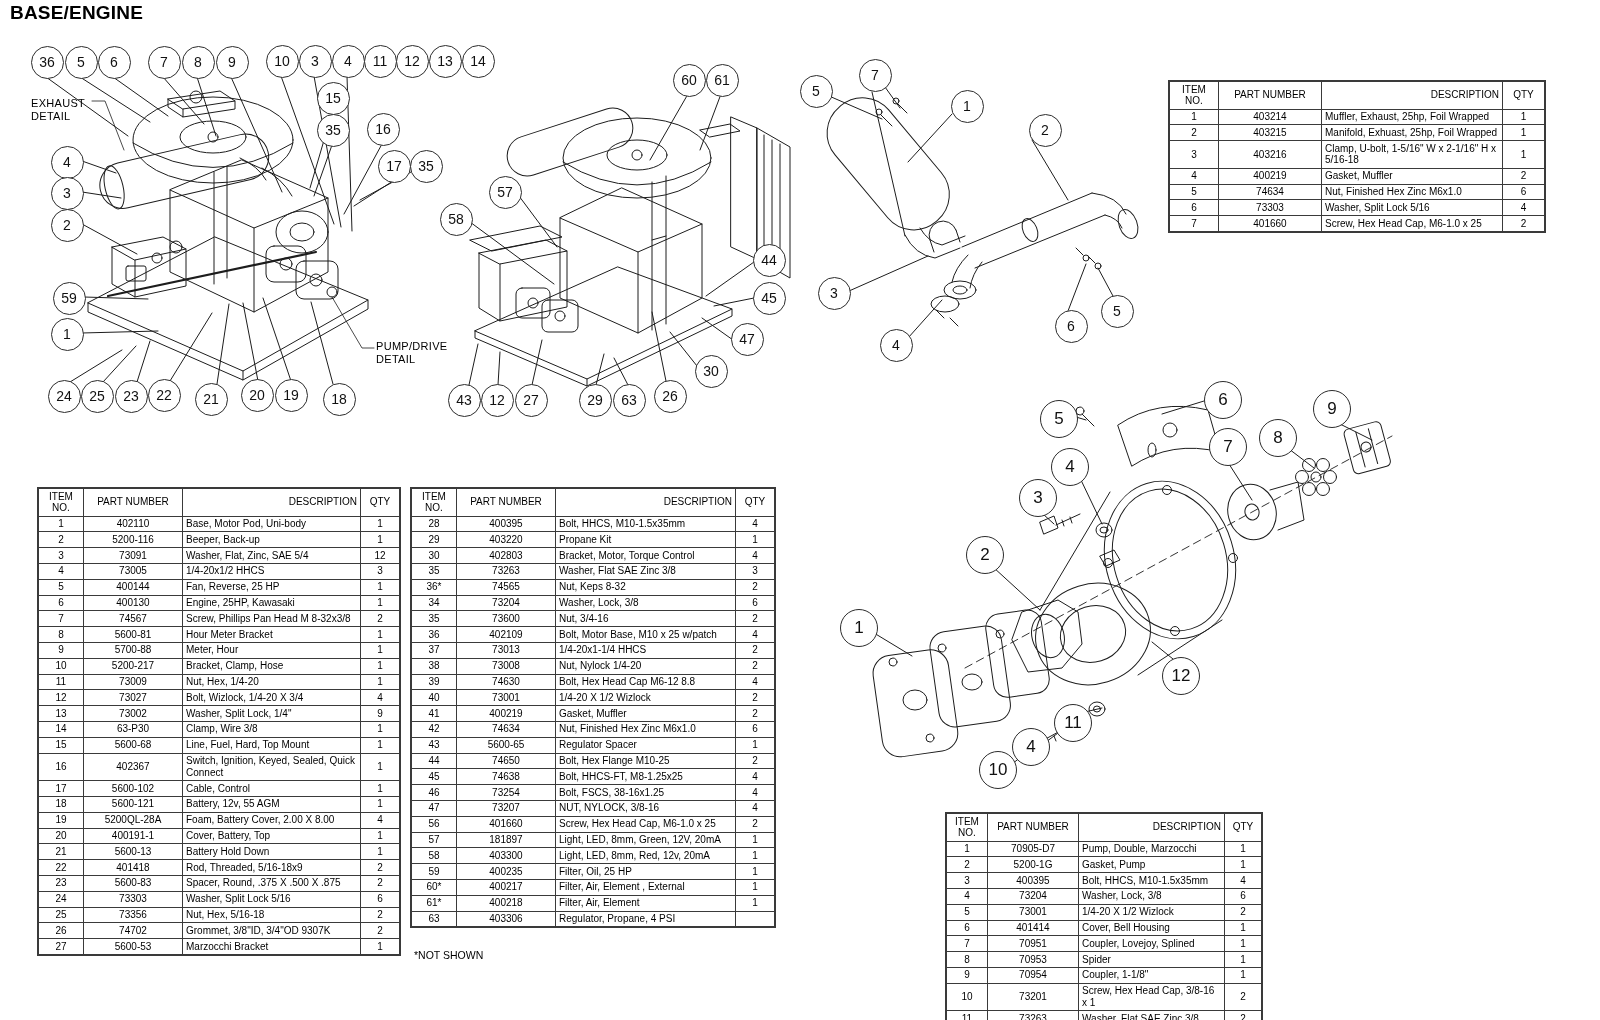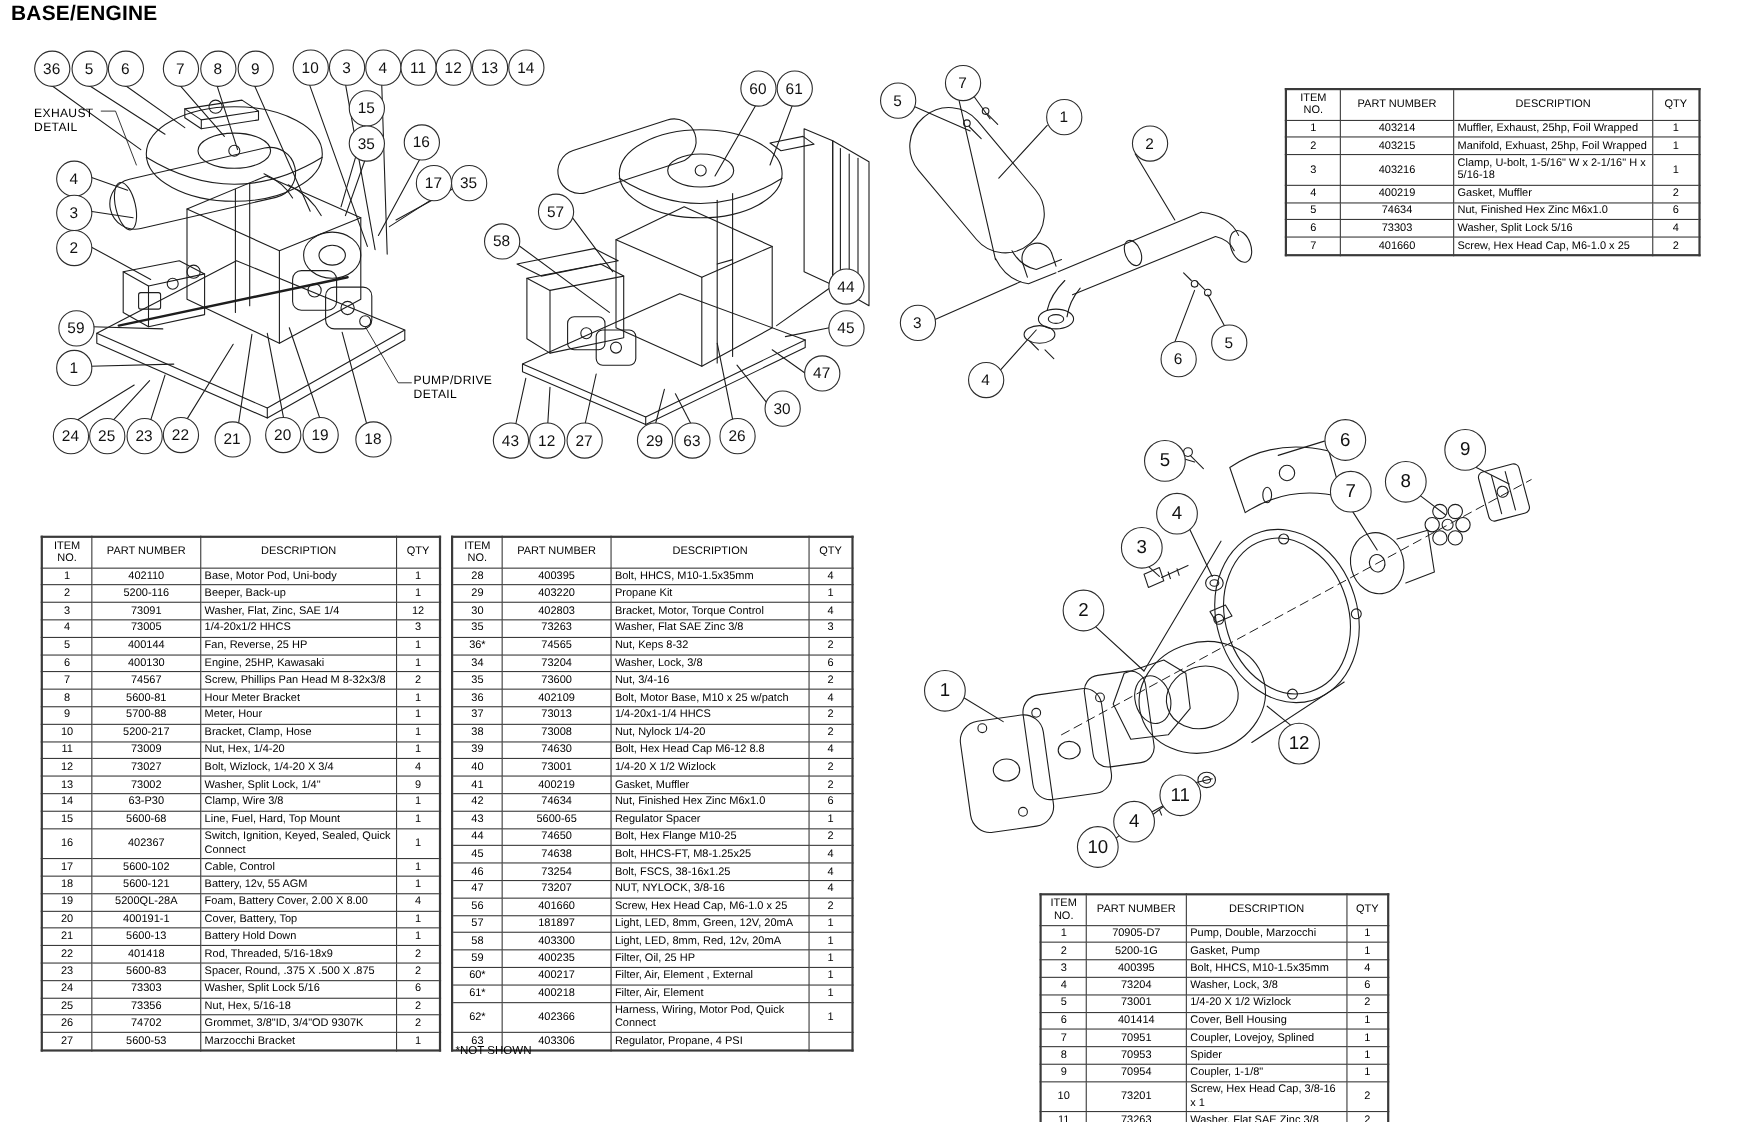--- a/index.html
+++ b/index.html
@@ -14,21 +14,21 @@
   .balloon-layer{position:absolute;left:0;top:0;width:1600px;height:1020px;z-index:3;pointer-events:none}
   .balloon{position:absolute;border:1.5px solid #2c2c2c;border-radius:50%;background:#fff;
            display:flex;align-items:center;justify-content:center;color:#111;
            font-family:"Liberation Sans",sans-serif}
   .lbl{position:absolute;z-index:4;font-size:11px;font-weight:normal;white-space:pre-line;line-height:1.15;letter-spacing:.3px}
   table.parts-table{position:absolute;z-index:5;border-collapse:collapse;background:#fff;
         font-size:10px;border:2px solid #3a3a3a;table-layout:fixed}
   .parts-table th,.parts-table td{border:1px solid #3a3a3a;padding:1.5px 3px;line-height:1.18;
         overflow:hidden;vertical-align:middle}
   .parts-table th{font-weight:normal;text-align:center}
-  .parts-table th.c2{text-align:center}
+  .parts-table th.c2{text-align:right}
   .parts-table td.c0,.parts-table td.c3{text-align:center}
   .parts-table td.c1{text-align:center}
   .parts-table td.c2{text-align:left}
   .parts-table .c0{width:38px}.parts-table .c1{width:92px}.parts-table .c3{width:32px}
   .t-exhaust .c0{width:42px}.t-exhaust .c1{width:96px}.t-exhaust .c3{width:35px}
   .t-pump{font-size:9.5px}
   .t-pump .c0{width:34px}.t-pump .c1{width:84px}.t-pump .c3{width:30px}
   .footnote{position:absolute;z-index:5;font-size:10.5px;font-weight:normal}
 </style>
 </head>
@@ -466,21 +466,21 @@
       </tr>
       <tr>
         <td class="c0">2</td>
         <td class="c1">5200-116</td>
         <td class="c2">Beeper, Back-up</td>
         <td class="c3">1</td>
       </tr>
       <tr>
         <td class="c0">3</td>
         <td class="c1">73091</td>
-        <td class="c2">Washer, Flat, Zinc, SAE 1/4</td>
+        <td class="c2">Washer, Flat, Zinc, SAE 5/4</td>
         <td class="c3">12</td>
       </tr>
       <tr>
         <td class="c0">4</td>
         <td class="c1">73005</td>
         <td class="c2">1/4-20x1/2 HHCS</td>
         <td class="c3">3</td>
       </tr>
       <tr>
         <td class="c0">5</td>
@@ -777,26 +777,20 @@
         <td class="c2">Filter, Air, Element , External</td>
         <td class="c3">1</td>
       </tr>
       <tr>
         <td class="c0">61*</td>
         <td class="c1">400218</td>
         <td class="c2">Filter, Air, Element</td>
         <td class="c3">1</td>
       </tr>
       <tr>
-        <td class="c0">62*</td>
-        <td class="c1">402366</td>
-        <td class="c2">Harness, Wiring, Motor Pod, Quick Connect</td>
-        <td class="c3">1</td>
-      </tr>
-      <tr>
         <td class="c0">63</td>
         <td class="c1">403306</td>
         <td class="c2">Regulator, Propane, 4 PSI</td>
         <td class="c3"></td>
       </tr>
     </tbody>
 </table>
 
 <div class="footnote" style="left:414px;top:949px">*NOT SHOWN</div>
 

